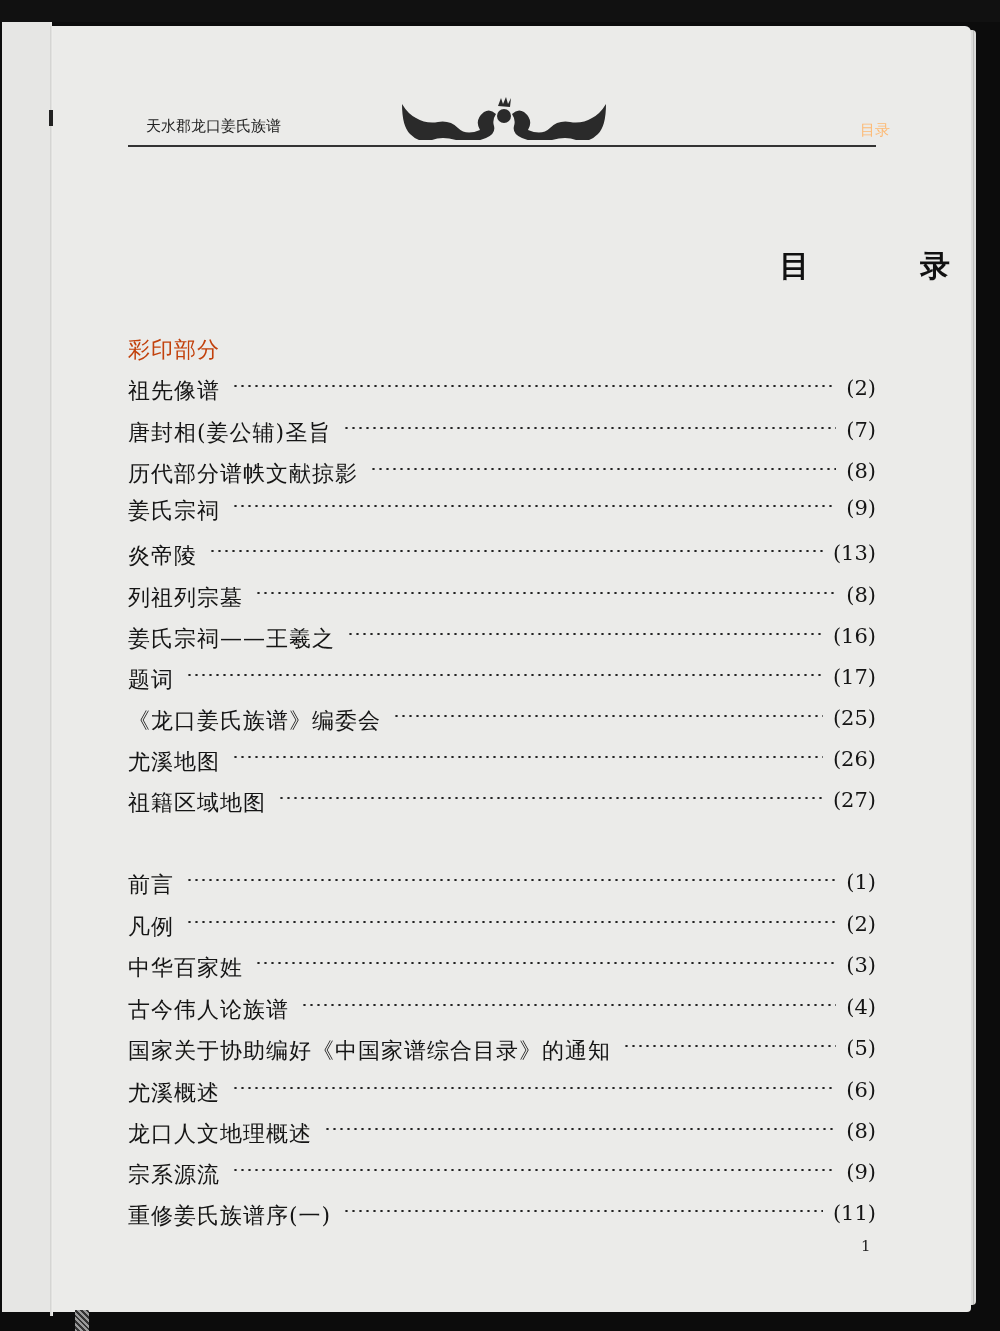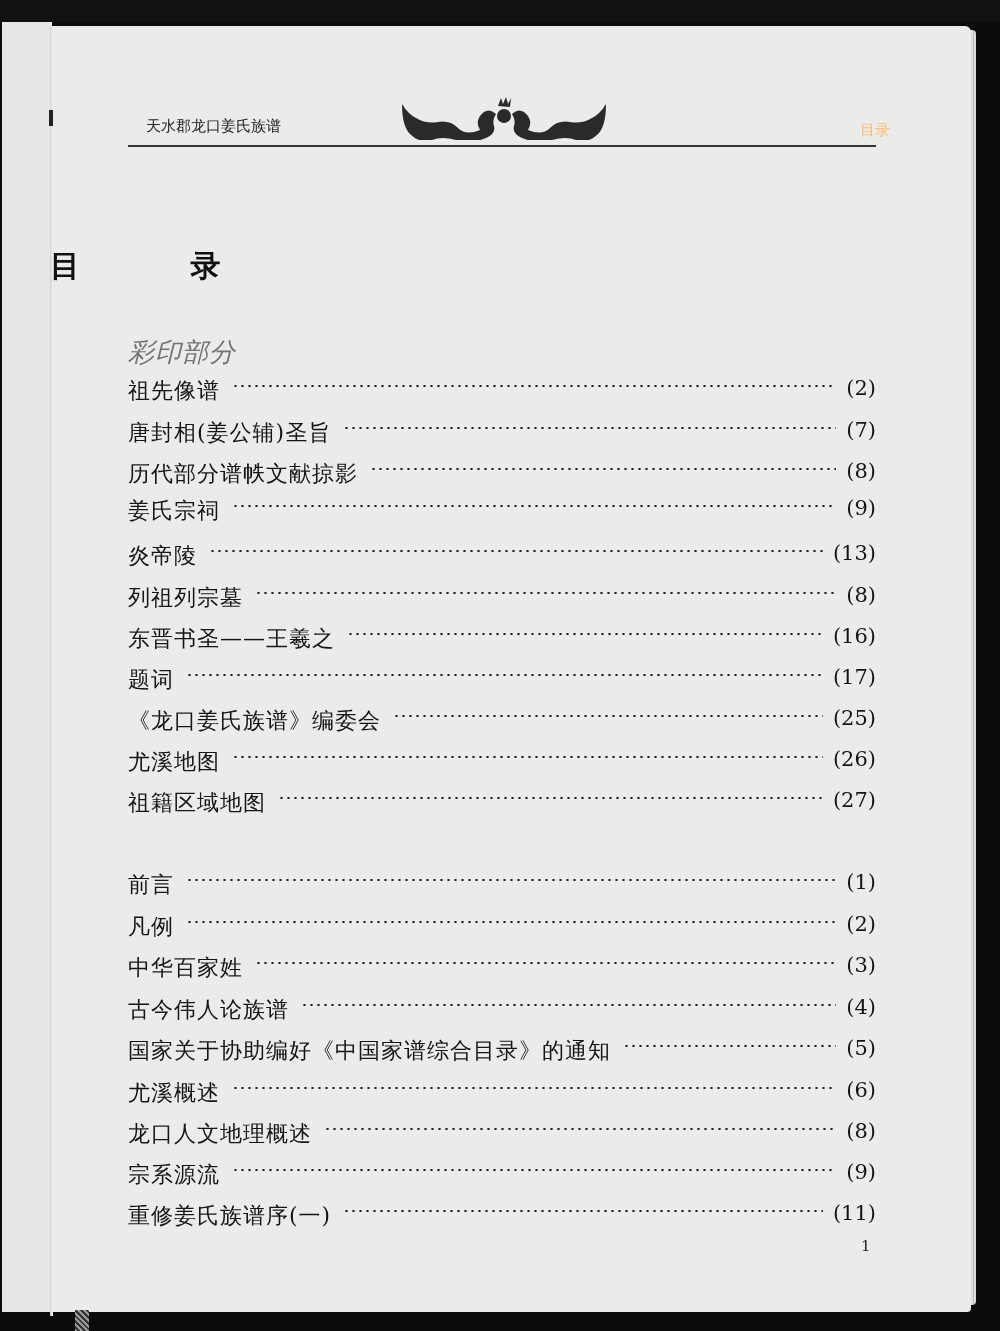--- a/index.html
+++ b/index.html
@@ -41,27 +41,27 @@
       position: absolute; left: 860px; top: 121px; font-size: 15px; color: #fdba74;
       font-family: "DejaVu Sans", "Liberation Sans", sans-serif;
     }
     .header-rule {
       position: absolute; left: 128px; top: 145px; width: 748px; height: 1.5px; background: #333;
     }
     .dragons {
       position: absolute; left: 398px; top: 96px; width: 212px; height: 44px;
     }
     .title {
-      position: absolute; left: 0; right: 0; top: 246px; text-align: left;
+      position: absolute; left: 0; right: 0; top: 246px; text-align: right;
       font-size: 30px; font-weight: bold; color: #111; letter-spacing: 50px;
       padding-left: 50px;
     }
     .section-head {
-      position: absolute; left: 128px; top: 335px; font-size: 26px; color: #737373;
-      font-family: "DejaVu Sans", "Liberation Sans", sans-serif; letter-spacing: 1px; font-style: italic;
+      position: absolute; left: 128px; top: 335px; font-size: 22px; color: #c2410c;
+      font-family: "DejaVu Sans", "Liberation Sans", sans-serif; letter-spacing: 1px;
     }
     .toc-row {
       position: absolute; left: 128px; width: 748px; height: 30px;
       display: flex; align-items: flex-start;
       font-size: 22px; color: #151515;
     }
     .toc-label { white-space: nowrap; letter-spacing: 1px; }
     .toc-leader {
       flex: 1; height: 4px; margin: 8px 10px 0 12px;
       background-image: radial-gradient(circle, #222 1px, transparent 1.3px);
@@ -129,21 +129,21 @@
     <span class="toc-label">炎帝陵</span>
     <span class="toc-leader"></span>
     <span class="toc-page">(13)</span>
   </div>
 <div class="toc-row" style="top:583px">
     <span class="toc-label">列祖列宗墓</span>
     <span class="toc-leader"></span>
     <span class="toc-page">(8)</span>
   </div>
 <div class="toc-row" style="top:624px">
-    <span class="toc-label">东晋书圣——王羲之</span>
+    <span class="toc-label">姜氏宗祠——王羲之</span>
     <span class="toc-leader"></span>
     <span class="toc-page">(16)</span>
   </div>
 <div class="toc-row" style="top:665px">
     <span class="toc-label">题词</span>
     <span class="toc-leader"></span>
     <span class="toc-page">(17)</span>
   </div>
 <div class="toc-row" style="top:706px">
     <span class="toc-label">《龙口姜氏族谱》编委会</span>

